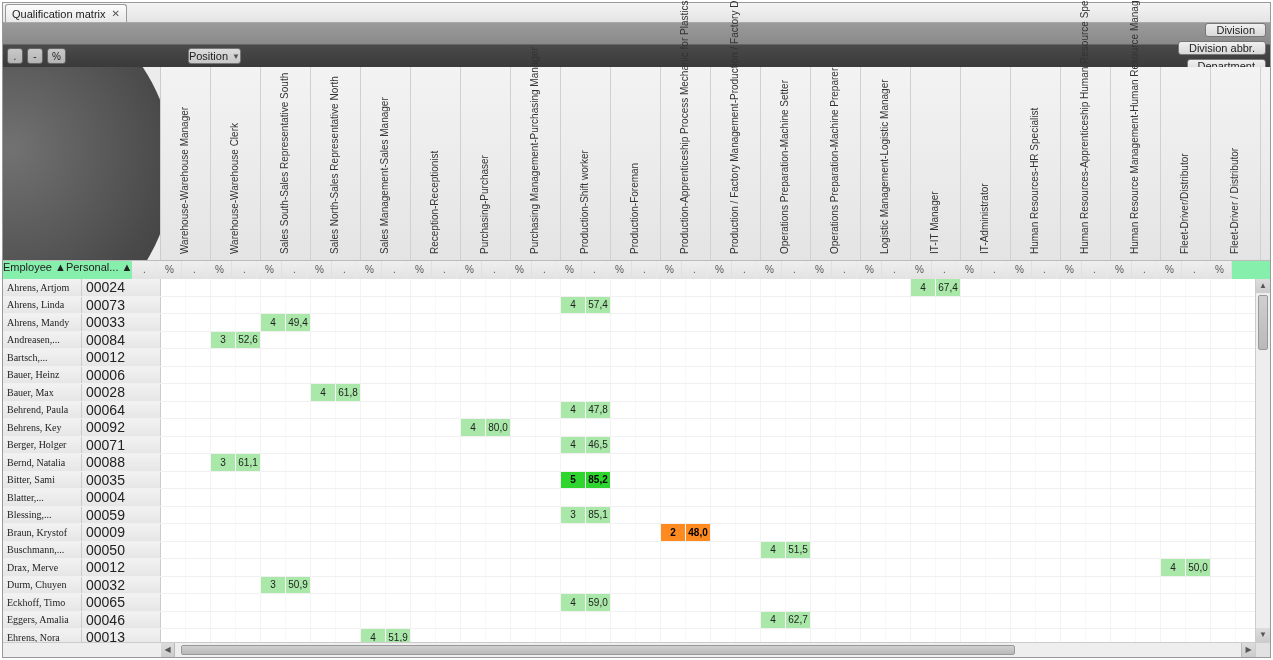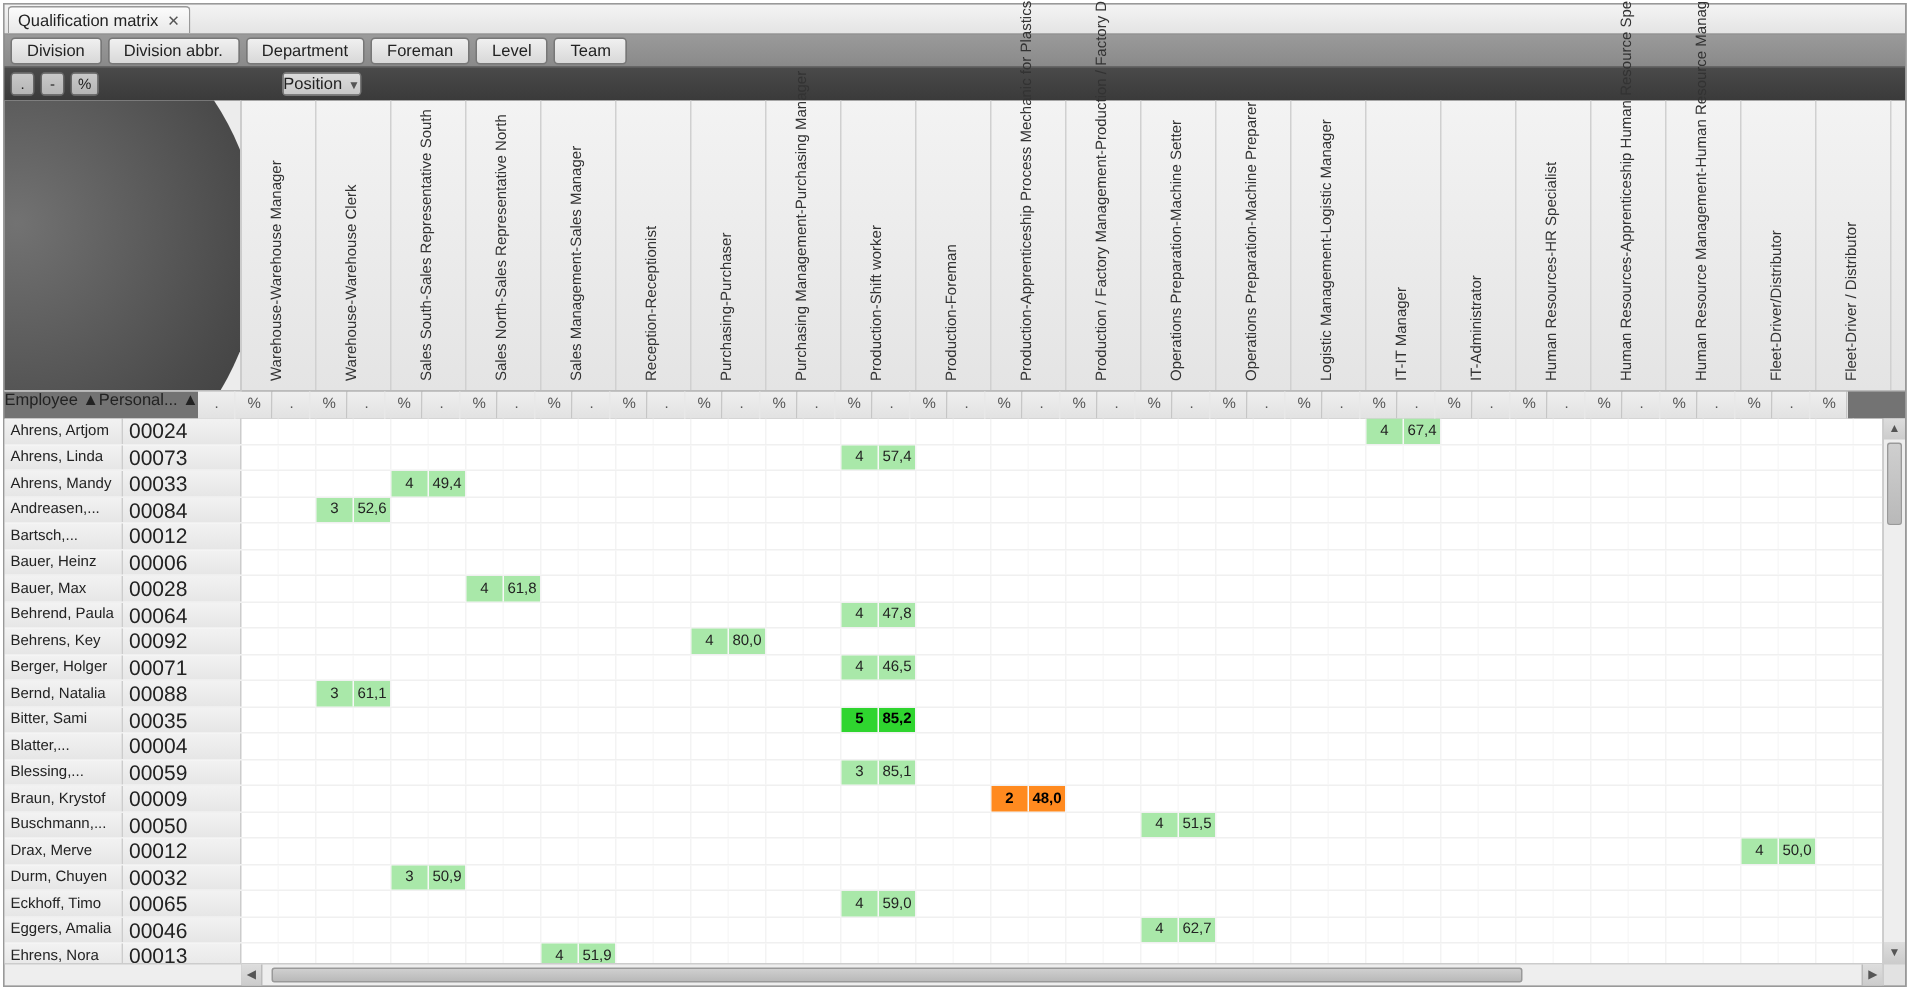--- a/index.html
+++ b/index.html
@@ -10,21 +10,21 @@
     background: #fff;
     width: 1273px; height: 660px;
     overflow: hidden;
     color: #222;
   }
   .app {
     border: 1px solid #999;
     width: 1269px; height: 656px;
     margin: 2px;
     position: relative;
-    background: #737373;
+    background: #86efac;
   }
   
   .tabstrip {
     height: 20px;
     background: linear-gradient(#f4f4f4, #e4e4e4);
     border-bottom: 1px solid #aaa;
     display: flex; align-items: flex-end;
     padding-left: 2px;
   }
   .tab {
@@ -38,24 +38,25 @@
     font-size: 11px;
     gap: 6px;
   }
   .tab .close {
     font-size: 10px; color: #555;
   }
   
   .toolbar {
     height: 22px;
     background: linear-gradient(#9a9a9a,#8a8a8a);
-    display: flex; align-items: center;
+    display: flex; align-items: flex-end;
     gap: 4px;
     padding: 0 4px;
     border-bottom: 1px solid #666;
+    flex-direction: column;
   }
   .tb-btn {
     background: linear-gradient(#f0f0f0,#d8d8d8);
     border: 1px solid #777;
     border-radius: 3px;
     height: 18px;
     padding: 0 10px;
     font-size: 11px;
     display: flex; align-items: center;
   }
@@ -121,21 +122,21 @@
     display:flex;
     border-bottom:1px solid #f0f0f0;
   }
   .row .namecell {
     width:79px; flex:0 0 79px;
     background: linear-gradient(#f2f2f2,#e6e6e6);
     border-right:1px solid #ccc;
     padding:0 4px;
     font-size:10px;
     display:flex; align-items:center;
-    white-space:nowrap; overflow:hidden;
+    white-space:nowrap; overflow:hidden;font-family:Liberation Serif, serif;
   }
   .row .idcell {
     width:79px; flex:0 0 79px;
     background: linear-gradient(#f2f2f2,#e6e6e6);
     border-right:1px solid #ccc;
     padding:0 4px;
     font-size:14px;
     display:flex; align-items:center;
   }
   .cellswrap { flex:1; display:flex; }

